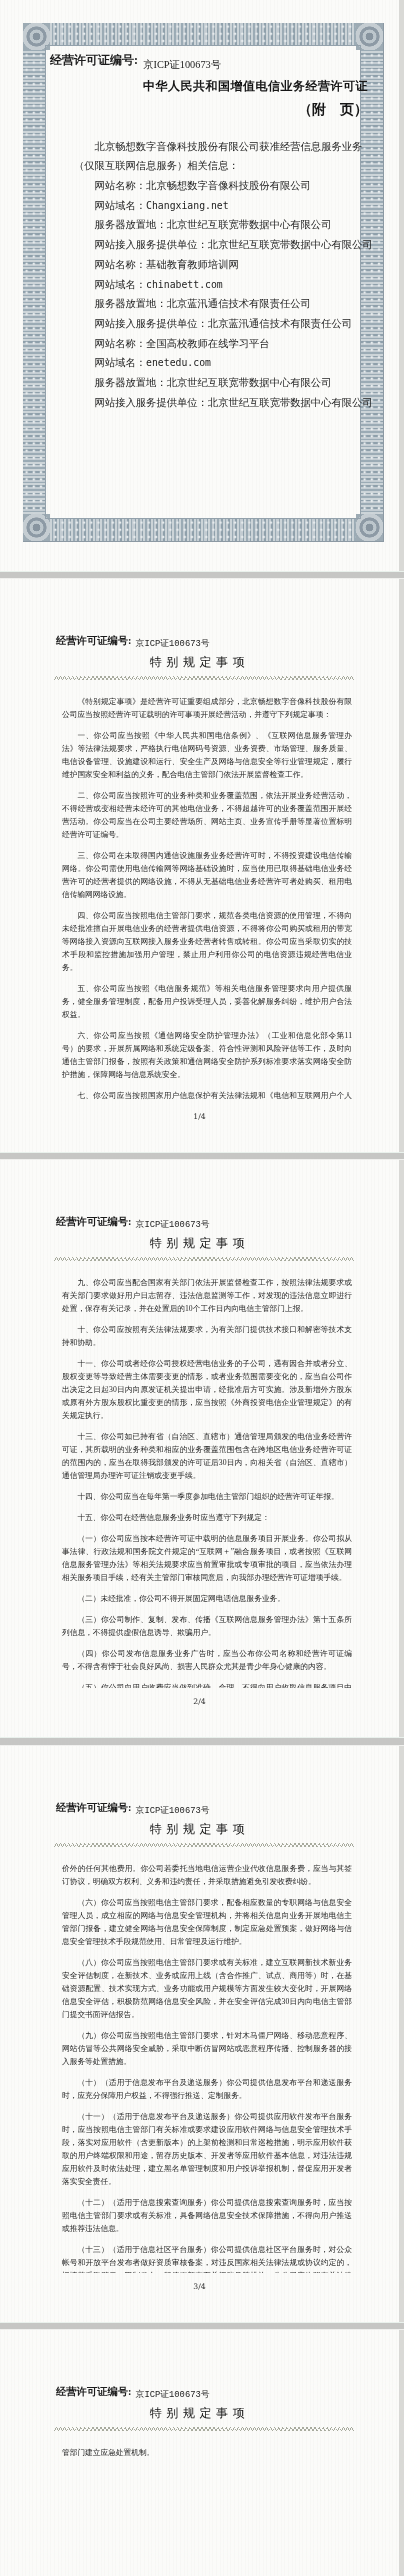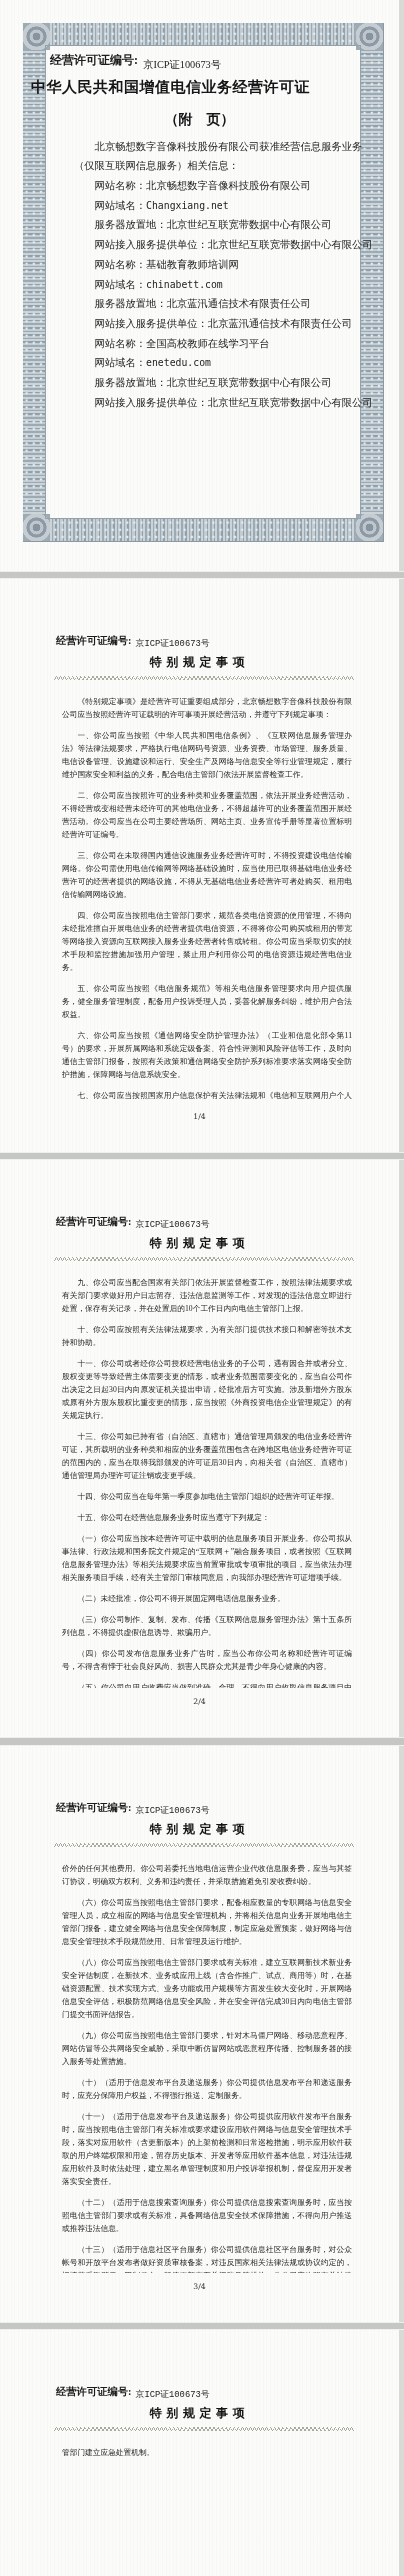--- a/index.html
+++ b/index.html
@@ -28,36 +28,36 @@
   .cc{position:absolute;width:27px;height:27px;
     background:radial-gradient(circle at 50% 50%, #87949f 0 3.6px, #bcc6cc 4.1px 6.7px, #8d9aa5 7.2px 9.8px, #c5cdd2 10.3px 14px, #9dabb4 14.4px 18.5px);}
   .cc.tl{left:0;top:0;}.cc.tr{right:0;top:0;}.cc.bl{left:0;bottom:0;}.cc.br{right:0;bottom:0;}
   .cert-line{position:absolute;left:21.6px;top:21.6px;right:21.6px;bottom:21.6px;border:0.5px solid #93a1ab;}
   .cert-outline{position:absolute;left:-0.5px;top:-0.5px;right:-0.5px;bottom:-0.5px;border:0.5px solid #8c99a3;}
 
   .lic-row{position:absolute;left:50px;top:52px;white-space:nowrap;}
   .lic-label{font-size:12px;font-weight:bold;color:#1d1d1d;}
   .lic-value{font-size:10.3px;color:#1d1d1d;margin-left:5.2px;position:relative;top:3.6px;font-family:"Liberation Mono","DejaVu Sans Mono",monospace;letter-spacing:0;}
   .p1 .lic-value{font-family:"Liberation Serif","DejaVu Serif",serif;}
-  .cert-title{position:absolute;left:31px;right:31px;top:78px;text-align:left;font-size:15px;font-weight:bold;letter-spacing:0.5px;color:#161616;}
-  .cert-sub{position:absolute;left:31px;right:31px;top:101px;text-align:center;font-size:14px;font-weight:bold;color:#161616;margin-top:10px;}
+  .cert-title{position:absolute;left:31px;right:31px;top:78px;text-align:right;font-size:12px;font-weight:bold;letter-spacing:0.5px;color:#161616;}
+  .cert-sub{position:absolute;left:31px;right:31px;top:101px;text-align:right;font-size:14px;font-weight:bold;color:#161616;}
   .cert-body{position:absolute;left:74px;top:137px;width:302px;font-size:10.3px;line-height:19px;color:#1c1c1c;}
   .cert-intro{margin:0 0 4.1px;text-indent:2em;}
   .entry{margin:0 0 6.7px;text-indent:2em;line-height:13px;}
   .entry .dom{font-family:"DejaVu Sans Mono","Liberation Mono",monospace;font-size:9.8px;}
 
   
   .pp{height:573px;}
   .pp3{height:577px;}
   .pp4{height:576px;}
   .pp5{height:552px;}
   .ph-lic{position:absolute;left:56px;top:55px;white-space:nowrap;}
   .ph-lic .lic-label{font-size:10.3px;}
   .ph-lic .lic-value{font-size:8.8px;top:2.1px;margin-left:4.1px;}
-  .ph-title{position:absolute;left:0;right:0;top:75px;text-align:center;font-size:12px;font-weight:bold;letter-spacing:4.6px;color:#141414;}
+  .ph-title{position:absolute;left:0;right:0;top:75px;text-align:center;font-size:12px;font-weight:normal;letter-spacing:4.6px;color:#141414;}
   .wavy{position:absolute;left:54px;right:45px;top:97px;height:4.1px;opacity:.75;
     background:
       repeating-linear-gradient(63deg, #8d9180 0 0.8px, rgba(0,0,0,0) 0.8px 3.6px),
       repeating-linear-gradient(-63deg, #8d9180 0 0.8px, rgba(0,0,0,0) 0.8px 3.6px);}
   .pbody{position:absolute;left:54px;width:306px;top:108px;bottom:49px;overflow:hidden;
     font-size:7.7px;line-height:13px;text-align:justify;color:#1e1e1e;}
   .bp{margin:8px;text-indent:2em;}
   .bp.cont{text-indent:0;}
   .pagenum{position:absolute;left:0;right:0;text-align:center;font-size:7.7px;color:#333;
     font-family:"DejaVu Serif","Liberation Serif",serif;}

